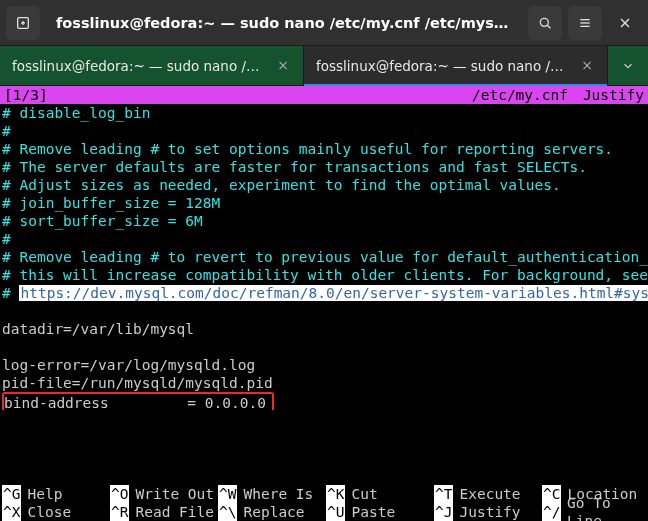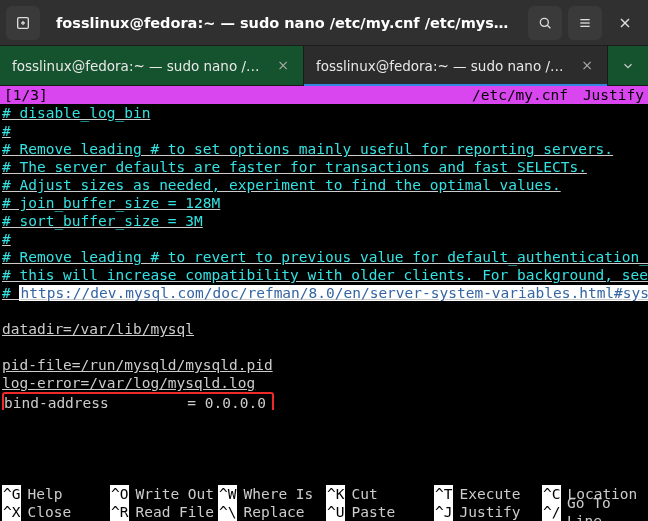--- a/index.html
+++ b/index.html
@@ -14,21 +14,21 @@
   .tab.active::after { content:""; position:absolute; left:0; right:0; bottom:-1px; height:2px; background:#3584e4; }
   .tab-label { flex:1; white-space:nowrap; overflow:hidden; text-overflow:ellipsis; }
   .tab-close { width:16px; height:16px; color:#aaa; font-size:14px; line-height:14px; text-align:center; cursor:pointer; }
   .tab-overflow { width:40px; display:flex; align-items:center; justify-content:center; cursor:pointer; }
   .tab-overflow svg { width:14px; height:14px; stroke:#ccc; fill:none; stroke-width:2; }
   .term { height:435px; background:#000; font-family:"DejaVu Sans Mono","Menlo",monospace; font-size:14.5px; line-height:18px; position:relative; }
   .nano-top { display:flex; background:#d946ef; color:#000; height:18px; }
   .nt-l { width:62px; padding-left:4px; }
   .nt-c { flex:1; text-align:right; }
   .nt-r { width:80px; text-align:right; padding-right:4px; }
-  .editor { color:#ccc;text-decoration:underline; }
+  .editor { color:#ccc; }
   .editor .line { white-space:pre; height:18px; padding:0 2px; overflow:hidden; }
   .cmt { color:#34e2e2; }
   .hl2 { background:#fff; color:#3465a4; padding:0 1px; }
   .boxed { display:inline-block; border:2px solid #ef2929; border-radius:3px; padding:0 6px 0 0; color:#ccc; }
   .footer { position:absolute; bottom:0; left:0; right:0; }
   .footer .row { display:flex; height:18px; color:#ccc; }
   .footer .cell { flex:1; display:flex; align-items:center; gap:6px; padding-left:2px; }
   .key { background:#fff; color:#000; padding:0 1px; font-weight:400; min-width:19px; text-align:center; }
 </style>
 </head>
@@ -86,30 +86,30 @@
     <div class="nt-c">/etc/my.cnf</div>
     <div class="nt-r">Justify</div>
   </div>
   <div class="editor" id="editor">
       <div class="line"><span class="cmt"># disable_log_bin</span></div>
       <div class="line"><span class="cmt">#</span></div>
       <div class="line"><span class="cmt"># Remove leading # to set options mainly useful for reporting servers.</span></div>
       <div class="line"><span class="cmt"># The server defaults are faster for transactions and fast SELECTs.</span></div>
       <div class="line"><span class="cmt"># Adjust sizes as needed, experiment to find the optimal values.</span></div>
       <div class="line"><span class="cmt"># join_buffer_size = 128M</span></div>
-      <div class="line"><span class="cmt"># sort_buffer_size = 3M</span></div>
+      <div class="line"><span class="cmt"># sort_buffer_size = 6M</span></div>
       <div class="line"><span class="cmt">#</span></div>
       <div class="line"><span class="cmt"># Remove leading # to revert to previous value for default_authentication_plugi</span></div>
       <div class="line"><span class="cmt"># this will increase compatibility with older clients. For background, see:</span></div>
       <div class="line"><span class="cmt"># </span><span class="hl2">https://dev.mysql.com/doc/refman/8.0/en/server-system-variables.html#sysvar_d</span></div>
       <div class="line"><span></span></div>
       <div class="line"><span>datadir=/var/lib/mysql</span></div>
       <div class="line"><span></span></div>
+      <div class="line"><span>log-error=/var/log/mysqld.log</span></div>
       <div class="line"><span>pid-file=/run/mysqld/mysqld.pid</span></div>
-      <div class="line"><span>log-error=/var/log/mysqld.log</span></div>
       <div class="line"><span class="boxed">bind-address         = 0.0.0.0</span></div>
       <div class="line"></div>
     </div>
   <div class="footer">
     <div class="row" id="frow1">
         <div class="cell">
           <span class="key">^G</span>
           <span>Help</span>
         </div>
         <div class="cell">

